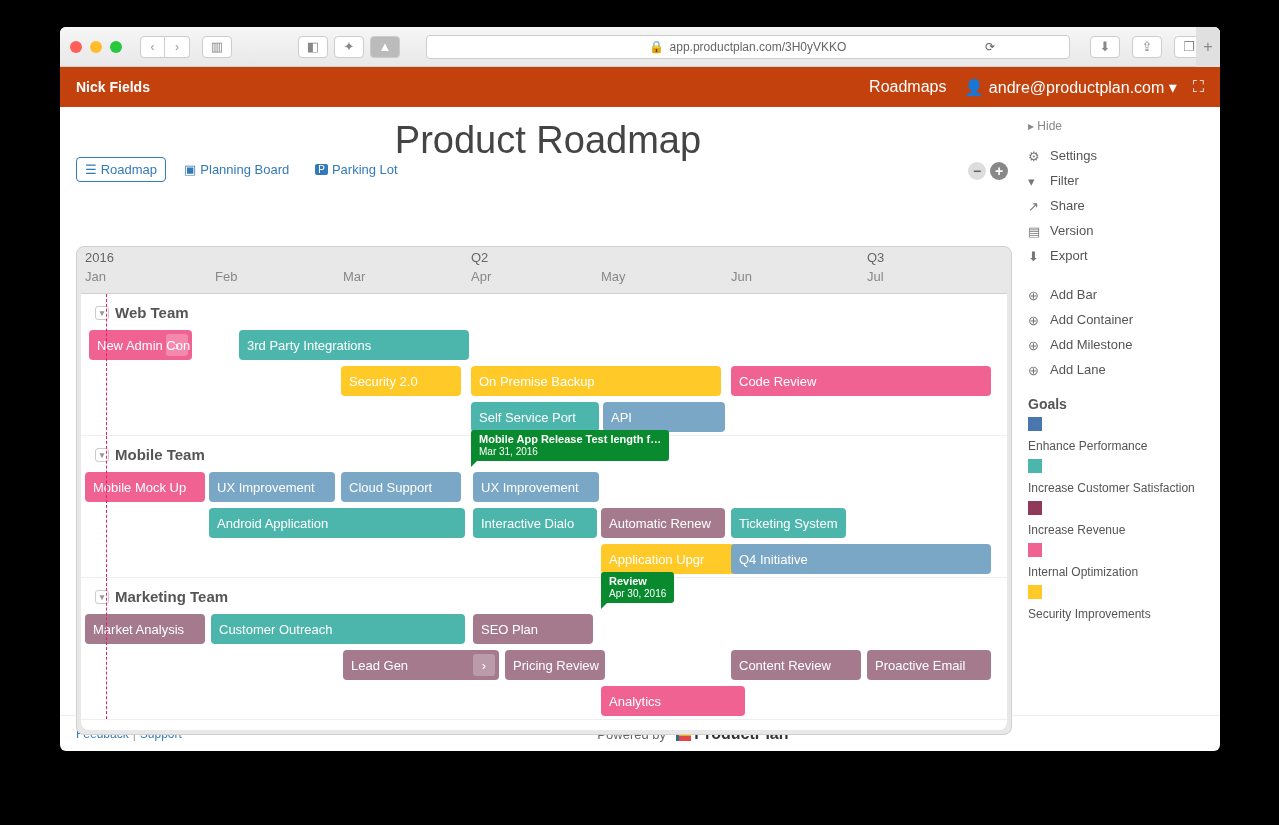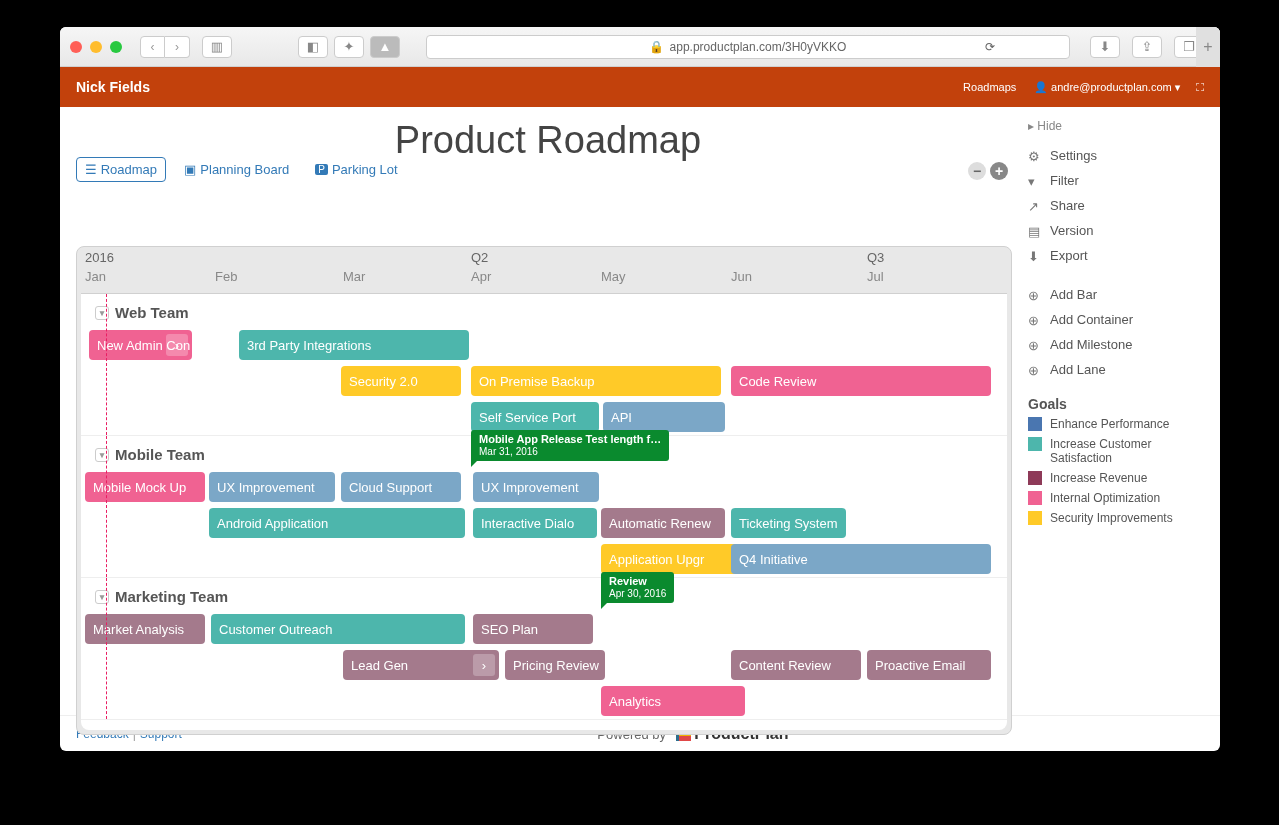--- a/index.html
+++ b/index.html
@@ -14,21 +14,21 @@
 .navbtn:first-child { border-radius: 4px 0 0 4px; }
 .navbtn:last-child { border-radius: 0 4px 4px 0; border-left: none; }
 .tb-icon { width: 30px; height: 22px; background: #fff; border: 1px solid #ccc; border-radius: 4px; display: flex; align-items: center; justify-content: center; color: #888; font-size: 13px; margin-right: 6px;}
 .urlbar { flex: 1; margin: 0 20px; height: 24px; background: #fff; border: 1px solid #ccc; border-radius: 4px; display: flex; align-items: center; justify-content: center; font-size: 12px; color: #666; gap: 5px; }
 .right-icons { display: flex; gap: 6px; }
 .addtab { position: absolute; top: 0; right: 0; width: 24px; height: 40px; background: #e0e0e0; display: flex; align-items: center; justify-content: center; color: #888; font-size: 16px;}
 
 .appheader { height: 40px; background: #c2410c; display: flex; align-items: center; padding: 0 16px; color: #fff; }
 .appheader .left { font-weight: bold; }
 .appheader .spacer { flex: 1; }
-.appheader .link { margin-left: 18px; font-size: 11px; cursor: pointer; }
+.appheader .link { margin-left: 18px; font-size: 16px; cursor: pointer; }
 .appheader .exp { margin-left: 16px; }
 
 .content { display: flex; height: calc(100% - 80px - 36px); }
 .main { flex: 1; padding: 0 0 0 16px; position: relative; }
 .sidepanel { width: 200px; padding: 12px 14px 12px 8px; font-size: 13px; color: #555; }
 
 .title { font-size: 38px; font-weight: 300; color: #444; text-align: center; padding: 12px 0 4px 0; }
 .viewtabs { position: absolute; top: 50px; left: 16px; display: flex; gap: 10px; font-size: 13px; }
 .viewtab { display: flex; align-items: center; gap: 4px; padding: 4px 8px; border-radius: 4px; color: #337ab7; cursor: pointer; }
 .viewtab.active { border: 1px solid #337ab7; }
@@ -54,21 +54,21 @@
 .today-line { position: absolute; top: 0; bottom: 0; border-left: 1px dashed #e91e63; z-index: 2; }
 
 .c-pink { background: #f06292; } .c-teal { background: #4db6ac; } .c-yellow { background: #ffca28; color: #fff;}
 .c-blue { background: #7ba7c7; } .c-mauve { background: #a47a8c; }
 
 .sidepanel .hide-link { font-size: 12px; color: #888; margin-bottom: 10px; display: block; cursor: pointer;}
 .sidepanel .item { display: flex; align-items: center; gap: 8px; padding: 5px 0; cursor: pointer; color: #555;}
 .sidepanel .item svg, .sidepanel .item .ic { width: 14px; height: 14px; fill: #777; color: #777; font-size: 13px;}
 .sidepanel .section { margin-top: 14px; }
 .sidepanel h4 { font-size: 14px; color: #555; margin-bottom: 2px; }
-.goal { display: flex; align-items: flex-start; gap: 8px; padding: 3px 0; font-size: 12px;}
+.goal { display: flex; align-items: flex-start; gap: 8px; padding: 3px 0; font-size: 12px; flex-direction: column;}
 .goal .sw { width: 14px; height: 14px; flex-shrink: 0;}
 
 .footer { height: 36px; display: flex; align-items: center; padding: 0 16px; font-size: 12px; color: #337ab7; border-top: 1px solid #eee;}
 .footer .sep { margin: 0 4px; color: #999;}
 .footer .powered { flex: 1; text-align: center; color: #666; font-size: 13px;}
 .footer .powered b { color: #333; font-size: 16px; }
 </style>
 </head>
 <body>
 

